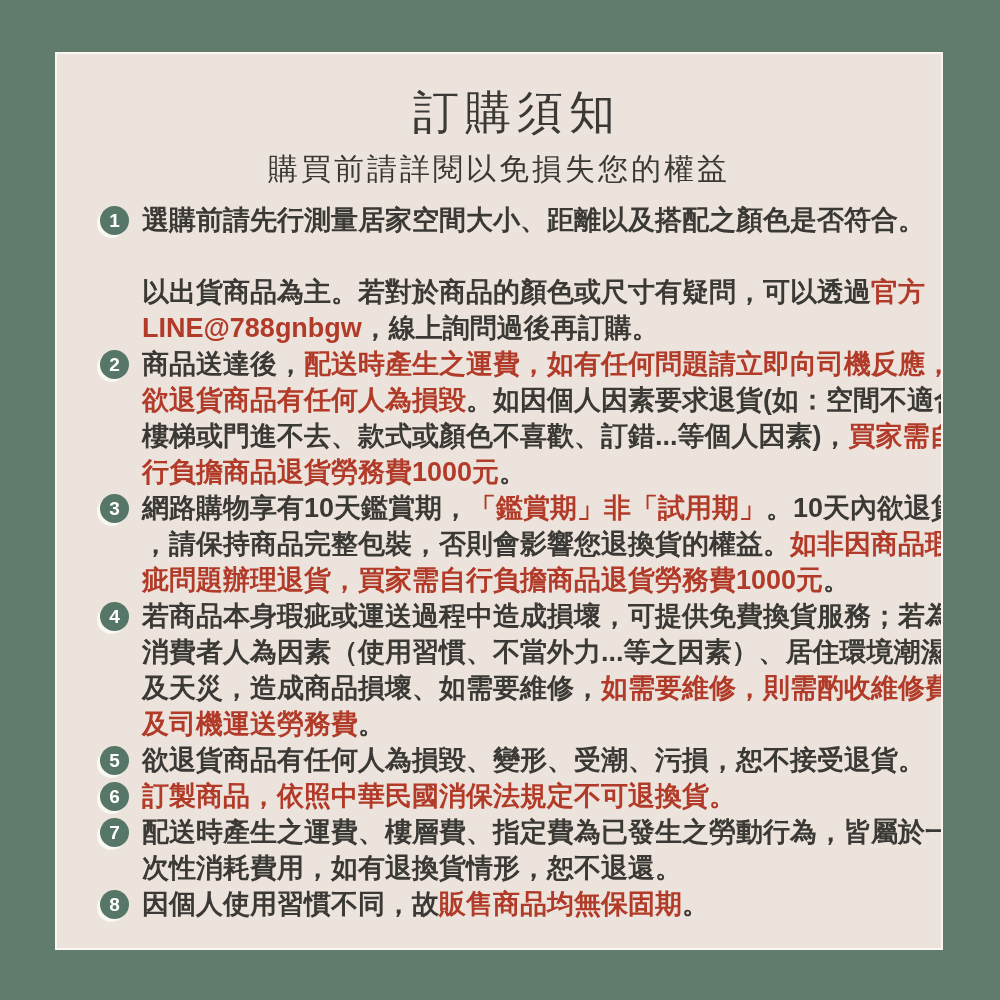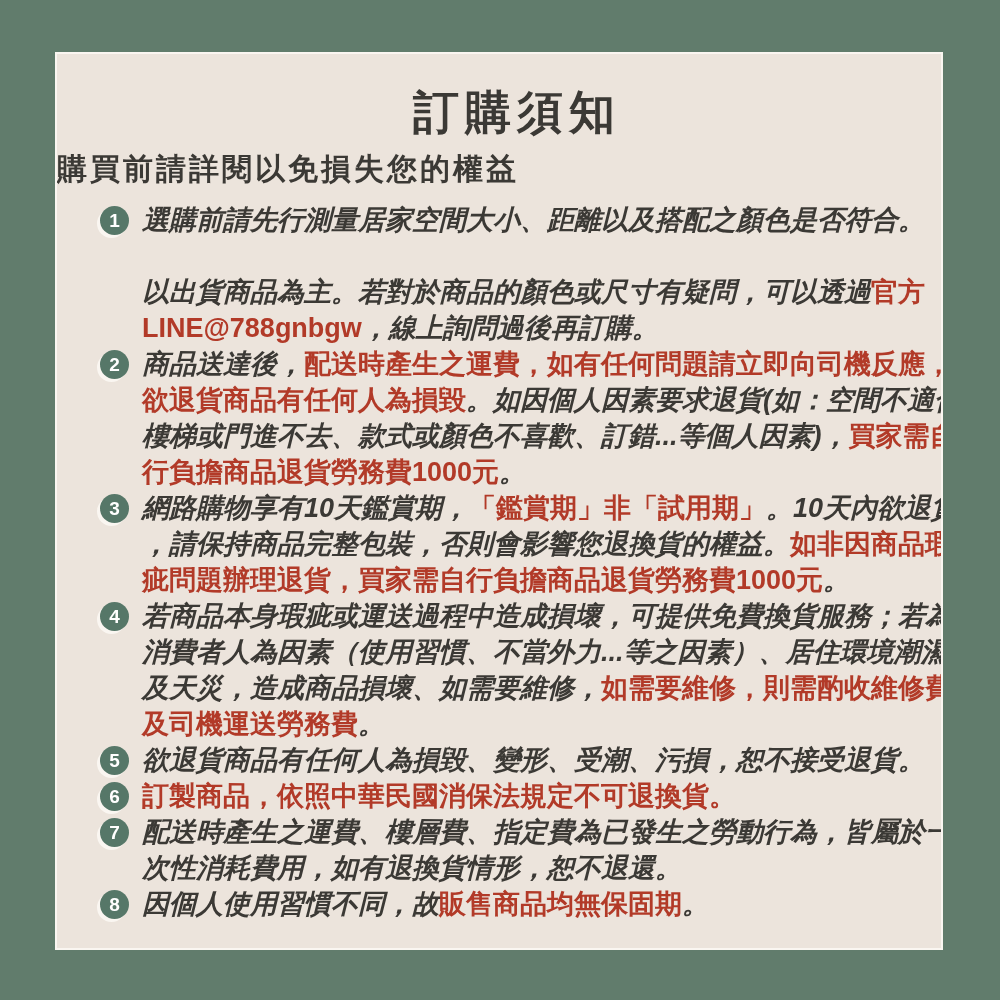--- a/index.html
+++ b/index.html
@@ -16,30 +16,31 @@
     width: 888px; height: 898px;
     background: var(--panel, #ece4dc);
     border: 2px solid var(--panel-border, #faf6f1);
     overflow: hidden;
     padding-top: 30px;
   }
 
   .title {
     text-align: center;
     font-size: 46px;
-    font-weight: bold;
+    font-weight: normal;
     letter-spacing: 6px;
     color: var(--dark, #3b3935);
     line-height: 56px;
     padding-left: 36px;
   }
 
   .subtitle {
+    text-align: center;
     font-size: 30px;
-    font-weight: bold;
+    font-weight: normal;
     letter-spacing: 3px;
     color: var(--dark, #3b3935);
     margin-top: 10px;
     line-height: 38px;
   }
 
   .notice-list {
     margin-top: 14px;
     padding-left: 43px;
     padding-right: 30px;
@@ -66,21 +67,21 @@
   }
 
   .text {
     font-size: 27px;
     font-weight: bold;
     line-height: 36px;
     white-space: nowrap;
     color: var(--dark, #3b3935);
   }
 
-  .text .dark { color: var(--dark, #3b3935); font-style: italic; }
+  .text .dark { color: var(--dark, #3b3935); }
   .text .red  { color: var(--red, #b23a28); text-align: right; }
 </style>
 </head>
 <body>
 
 <div class="panel">
   <div class="title">訂購須知</div>
   <div class="subtitle">購買前請詳閱以免損失您的權益</div>
   <div class="notice-list">
       <div class="row">

